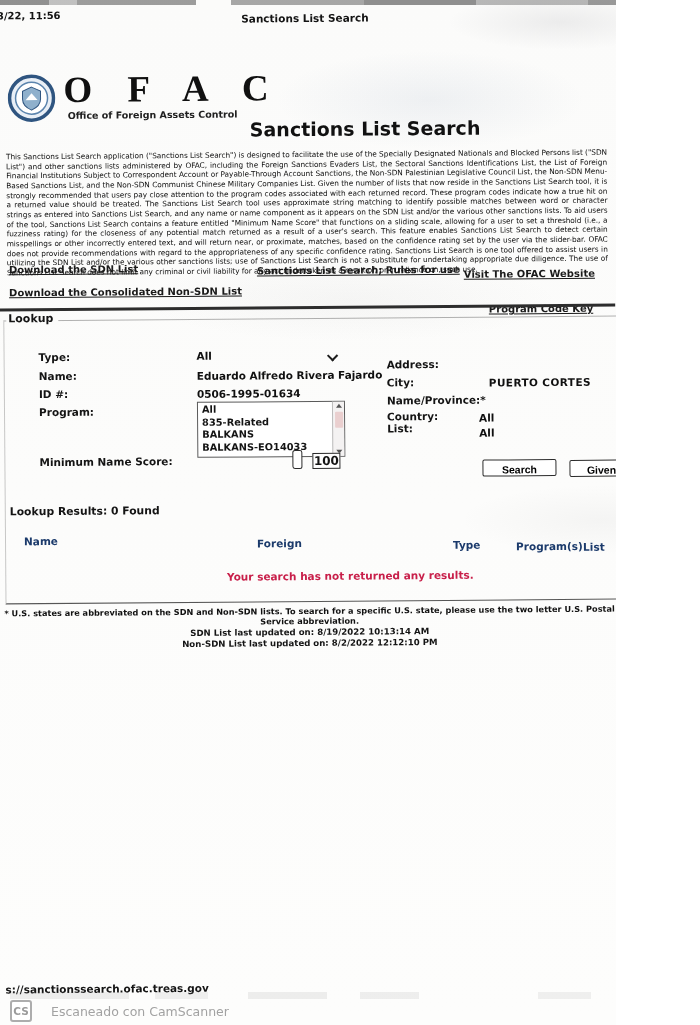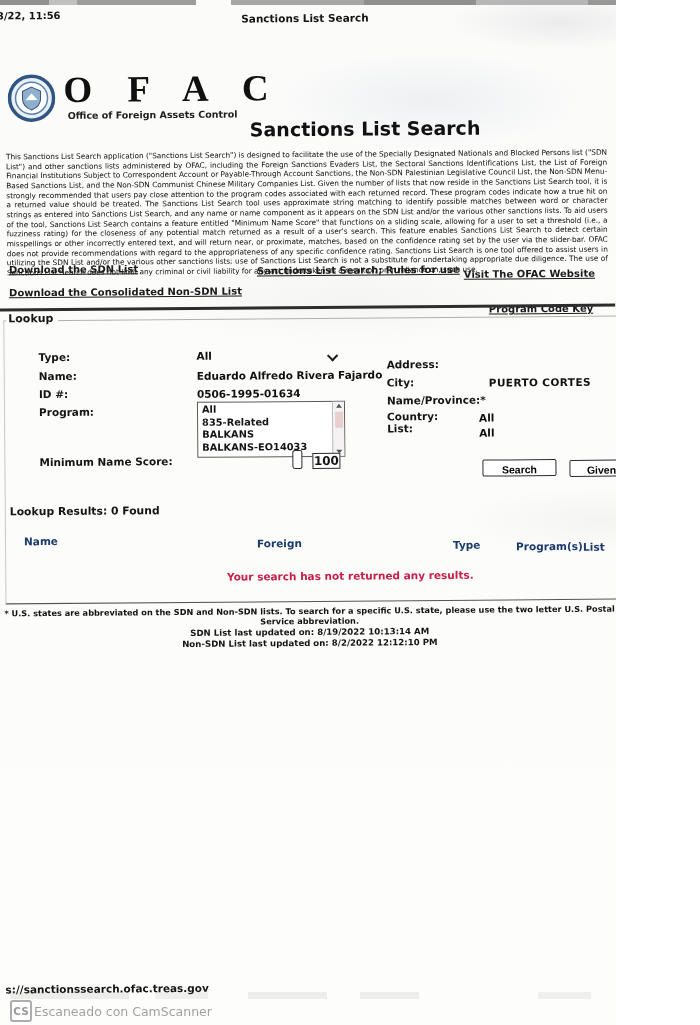--- a/index.html
+++ b/index.html
@@ -76,21 +76,21 @@
     font-size:10.5px;font-weight:600;color:#c81f4a;}
 
   .note{position:absolute;left:0;right:0;top:606px;text-align:center;font-size:8.2px;font-weight:600;color:#111;}
   .updated1{position:absolute;left:0;right:0;top:627px;text-align:center;font-size:8.6px;font-weight:600;}
   .updated2{position:absolute;left:0;right:0;top:638px;text-align:center;font-size:8.6px;font-weight:600;}
 
   .ftr-url{position:absolute;left:1px;top:981px;font-size:10.5px;font-weight:600;}
   .ghost{position:absolute;left:10px;top:992px;width:660px;height:7px;opacity:.14;
     background:linear-gradient(90deg,#888 0 18%,transparent 18% 22%,#999 22% 30%,transparent 30% 36%,
       #8a8a8a 36% 48%,transparent 48% 53%,#909090 53% 62%,transparent 62% 80%,#999 80% 88%,transparent 88%);}
-  .camscanner{position:absolute;left:10px;top:1000px;display:flex;align-items:center;gap:2px;}
+  .camscanner{position:absolute;left:10px;top:1000px;display:flex;align-items:center;gap:19px;}
   .cs-badge{width:18px;height:18px;border:2px solid #adadad;border-radius:3px;color:#9b9b9b;
     font-size:10.5px;font-weight:700;text-align:center;line-height:18px;background:#fff;}
   .cs-label{font-size:12.5px;color:#a2a2a2;}
 </style>
 <title>Sanctions List Search</title></head>
 <body>
 
 <div class="sheet">
   <div class="scan-band"></div>
 

